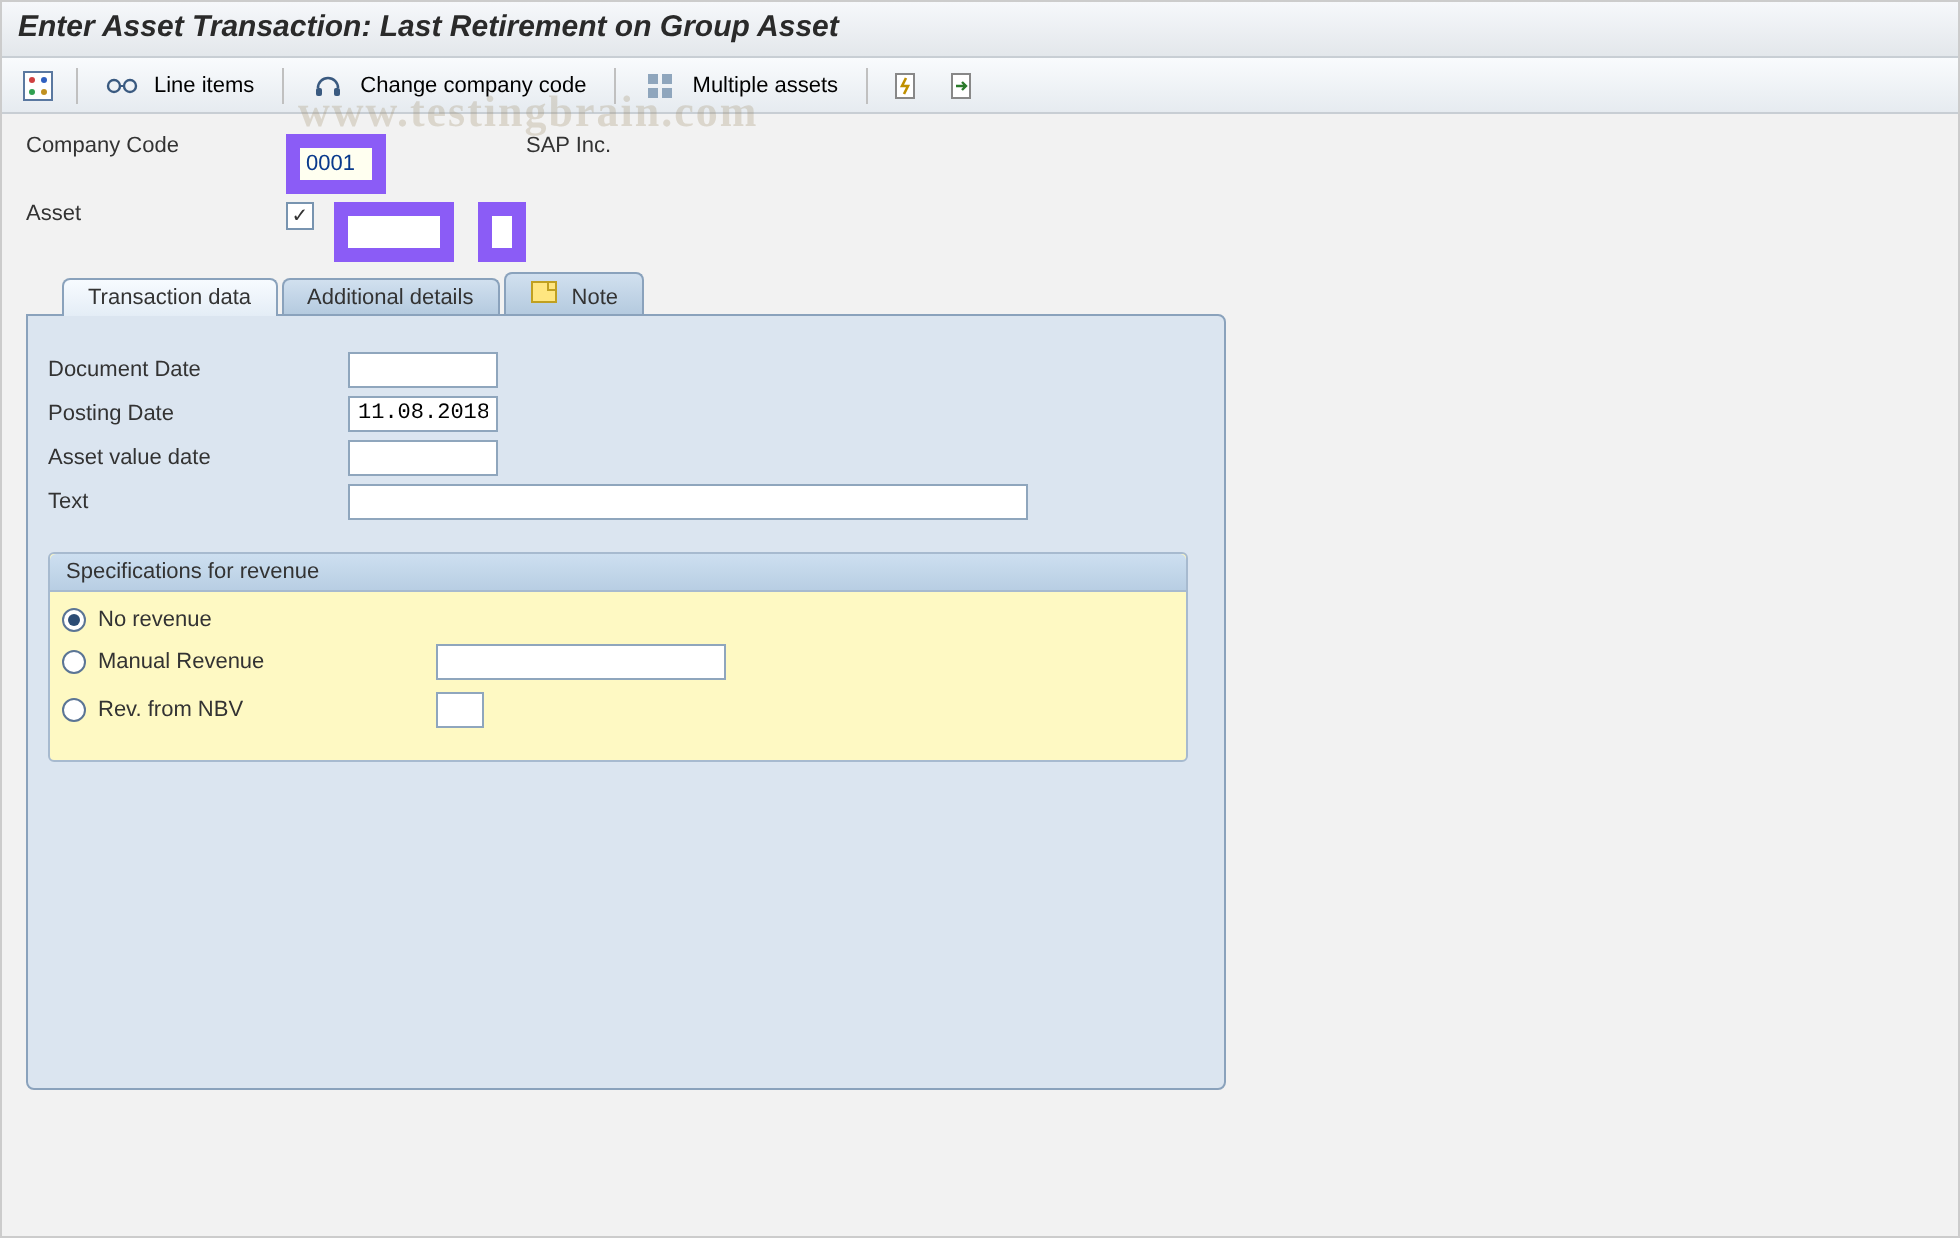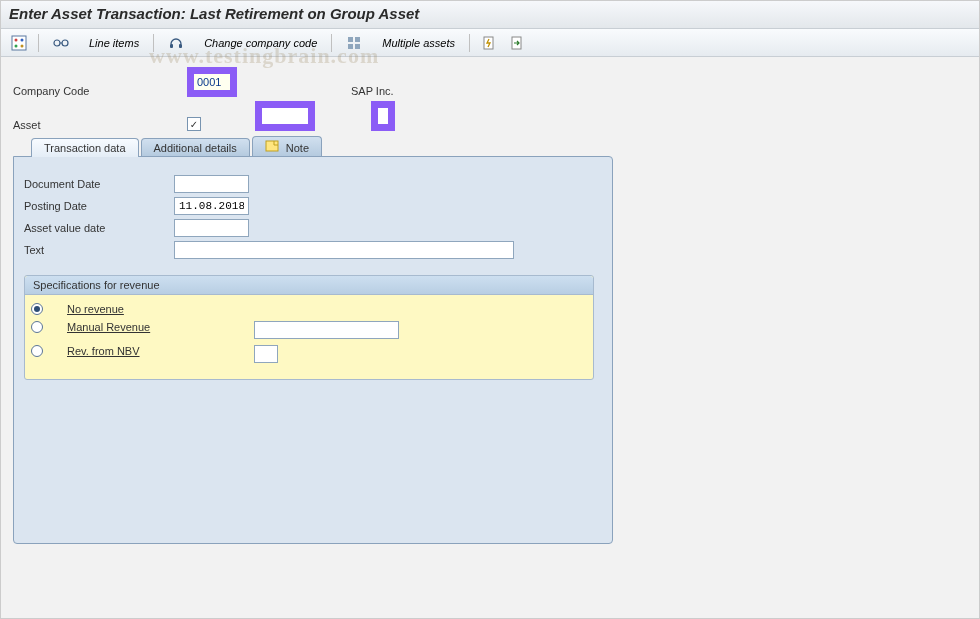--- a/index.html
+++ b/index.html
@@ -31,38 +31,37 @@
     align-items: center;
     gap: 4px;
     background: linear-gradient(#f9fbfd, #e6ebf0);
     border-bottom: 1px solid #c8ced4;
     padding: 2px 6px;
     height: 28px;
   }
   .tb-btn {
     display: inline-flex;
     align-items: center;
-    gap: 20px;
+    gap: 8px;
     padding: 2px 6px;
     border: 1px solid transparent;
     border-radius: 2px;
     cursor: pointer;
     font-size: 11px;
     background: transparent;
-    font-style: italic;
   }
   .tb-sep { width:1px; height:18px; background:#c0c0c0; margin:0 3px;}
   .tb-icon {
     width: 16px; height: 16px;
     display: inline-flex; align-items: center; justify-content: center;
     font-size: 12px;
   }
   .tb-btn.icon-only { padding: 2px 3px; }
   .work-area { padding: 10px 12px 12px 12px; position: relative; }
-  .hdr-row { display: flex; align-items: flex-end; margin-bottom: 4px; gap: 44px; }
+  .hdr-row { display: flex; align-items: flex-start; margin-bottom: 4px; }
   .hdr-label { width: 130px; }
   .cc-input, .asset-input, .sn-input {
     height: 30px; font-size: 11px; padding: 1px 3px;
     border: 7px solid #8b5cf6; background: #fff;
   }
   .cc-input { width: 50px; color:#0a3a8c; background:#fffff0;}
   .asset-input { width: 60px; }
   .sn-input { width: 24px; margin-left: 12px;}
   .cc-name { margin-left: 70px; }
   .checkbox-sap {
@@ -113,21 +112,21 @@
     border-radius: 3px;
     background: #fef9c3;
   }
   .group-title {
     background: linear-gradient(#cddff0, #b8cee3);
     border-bottom: 1px solid #a7bacf;
     padding: 3px 8px;
     border-radius: 3px 3px 0 0;
   }
   .group-body { padding: 8px 6px 10px 6px; }
-  .radio-row { display:flex; margin-bottom:6px; gap:24px;text-decoration:underline; }
+  .radio-row { display:flex; align-items:center; margin-bottom:6px; gap:6px; }
   .radio-dot {
     width:12px; height:12px; border:1px solid #5b7595; border-radius:50%;
     background:#fff; display:inline-flex; align-items:center; justify-content:center;
   }
   .radio-dot.checked::after{
     content:""; width:6px; height:6px; border-radius:50%; background:#2c4c74;
   }
   .rev-input { width:145px; height:18px; border:1px solid #8fa6bd; background:#fff; margin-left:63px;}
   .nbv-input { width:24px; height:18px; border:1px solid #8fa6bd; background:#fff; margin-left:63px;}
   .watermark {

